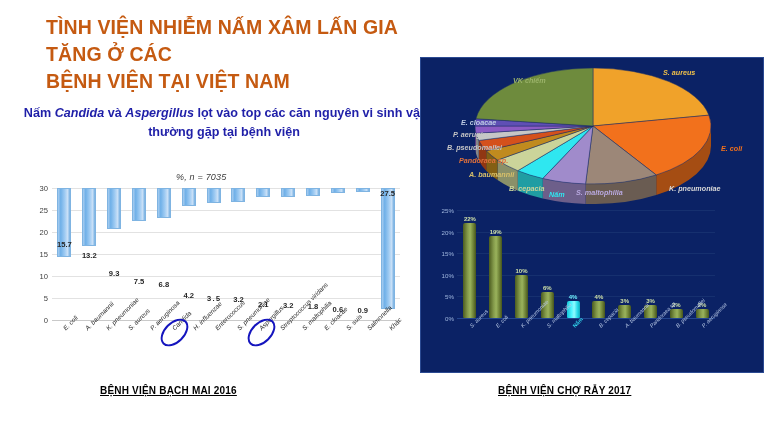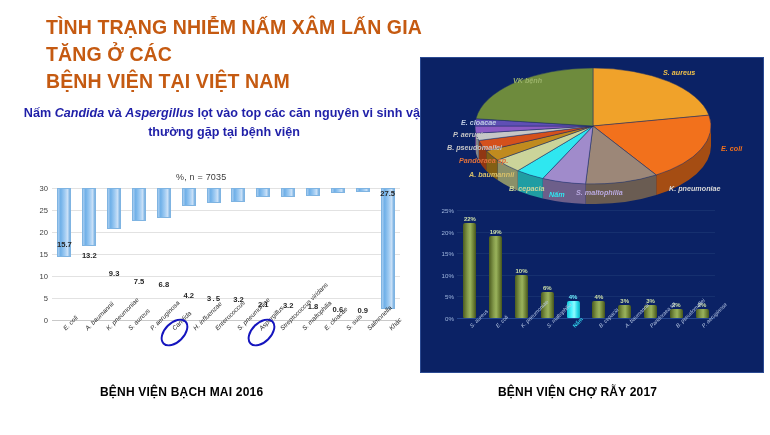--- a/index.html
+++ b/index.html
@@ -31,21 +31,21 @@
     text-align:center;
   }
   .subtitle i{font-style:italic;}
 
   
   .leftchart{
     position:absolute;left:18px;top:172px;width:395px;height:200px;
   }
   .lc-n{
     position:absolute;left:158px;top:0px;
-    font-size:9px;color:#3b3b3b;letter-spacing:.2px;
+    font-size:9px;color:#3b3b3b;letter-spacing:.2px;font-style:italic;
   }
   .lc-plot{
     position:absolute;left:34px;top:16px;width:348px;height:132px;
   }
   .gridline{
     position:absolute;left:0;right:0;height:1px;background:#e2e2e2;
   }
   .axisline{
     position:absolute;left:0;right:0;height:1px;background:#c9c9c9;
   }
@@ -87,22 +87,22 @@
     font-style:italic;
   }
   .ellipse{
     position:absolute;
     border:2px solid #1515BE;
     border-radius:50%;
     pointer-events:none;
   }
   .caption{
     position:absolute;
-    font-size:12px;font-weight:bold;color:#000;
-    letter-spacing:.2px;white-space:nowrap;
+    font-size:10px;font-weight:bold;color:#000;
+    letter-spacing:.2px;white-space:nowrap;text-decoration:underline;
   }
 
   
   .rightpanel{
     position:absolute;left:420px;top:57px;width:344px;height:316px;
     background:#0B2265;
     border:1px solid #2b4a92;
     box-sizing:border-box;
     overflow:hidden;
   }
@@ -150,21 +150,21 @@
     line-height:13px;text-align:center;
   }
   .annot i{font-style:italic;}
 </style>
 </head>
 <body>
 
 <div class="slide">
 
   <div class="title">
-    <div>TÌNH TRẠNG NHIỄM NẤM XÂM LẤN GIA TĂNG Ở CÁC</div>
+    <div>TÌNH VIỆN NHIỄM NẤM XÂM LẤN GIA TĂNG Ở CÁC</div>
     <div>BỆNH VIỆN TẠI VIỆT NAM</div>
   </div>
 
   <div class="subtitle">
     <span>Nấm </span><i>Candida</i><span> và </span><i>Aspergillus</i><span> lọt vào top các căn nguyên vi sinh vật thường gặp tại bệnh viện</span>
   </div>
 
   <div class="leftchart">
     <div class="lc-n">%, n = 7035</div>
     <div class="lc-plot" id="lc-plot">
@@ -327,21 +327,21 @@
         <div class="pielabel" style="left: 300px; top: 86px; color: rgb(242, 113, 28);">E. coli</div>
         <div class="pielabel" style="left: 248px; top: 126px; color: rgb(216, 216, 216);">K. pneumoniae</div>
         <div class="pielabel" style="left: 155px; top: 130px; color: rgb(185, 169, 224);">S. maltophilia</div>
         <div class="pielabel" style="left: 128px; top: 132px; color: rgb(47, 231, 240);">Nấm</div>
         <div class="pielabel" style="left: 88px; top: 126px; color: rgb(203, 212, 154);">B. cepacia</div>
         <div class="pielabel" style="left: 48px; top: 112px; color: rgb(216, 192, 106);">A. baumannii</div>
         <div class="pielabel" style="left: 38px; top: 98px; color: rgb(224, 113, 60);">Pandoraea sp.</div>
         <div class="pielabel" style="left: 26px; top: 85px; color: rgb(198, 198, 198);">B. pseudomallei</div>
         <div class="pielabel" style="left: 32px; top: 72px; color: rgb(198, 198, 198);">P. aeruginosa</div>
         <div class="pielabel" style="left: 40px; top: 60px; color: rgb(189, 203, 227);">E. cloacae</div>
-        <div class="pielabel" style="left: 92px; top: 18px; color: rgb(155, 179, 106);">VK bệnh</div>
+        <div class="pielabel" style="left: 92px; top: 18px; color: rgb(155, 179, 106);">VK chiếm</div>
       </div>
 
     <div class="rbc">
       <div class="rbc-plot" id="rbc-plot">
           <div class="raxis" style="top: 108px;"></div>
           <div class="rytick" style="top: 108px;">0%</div>
           <div class="rgrid" style="top: 86.4px;"></div>
           <div class="rytick" style="top: 86.4px;">5%</div>
           <div class="rgrid" style="top: 64.8px;"></div>
           <div class="rytick" style="top: 64.8px;">10%</div>

